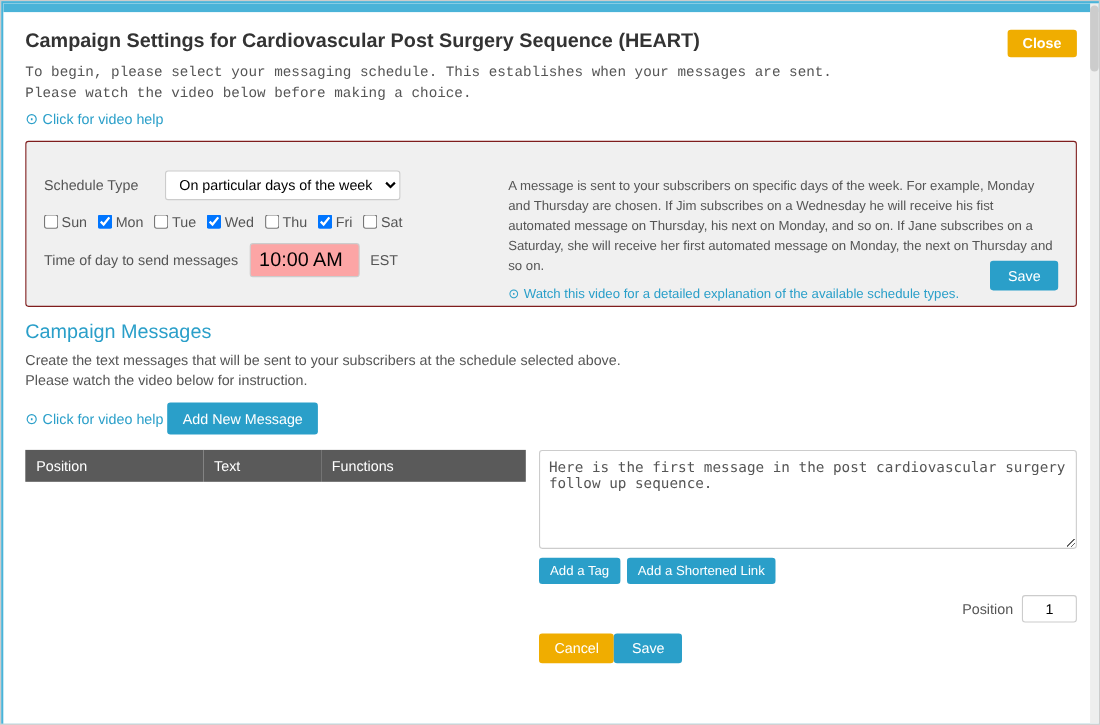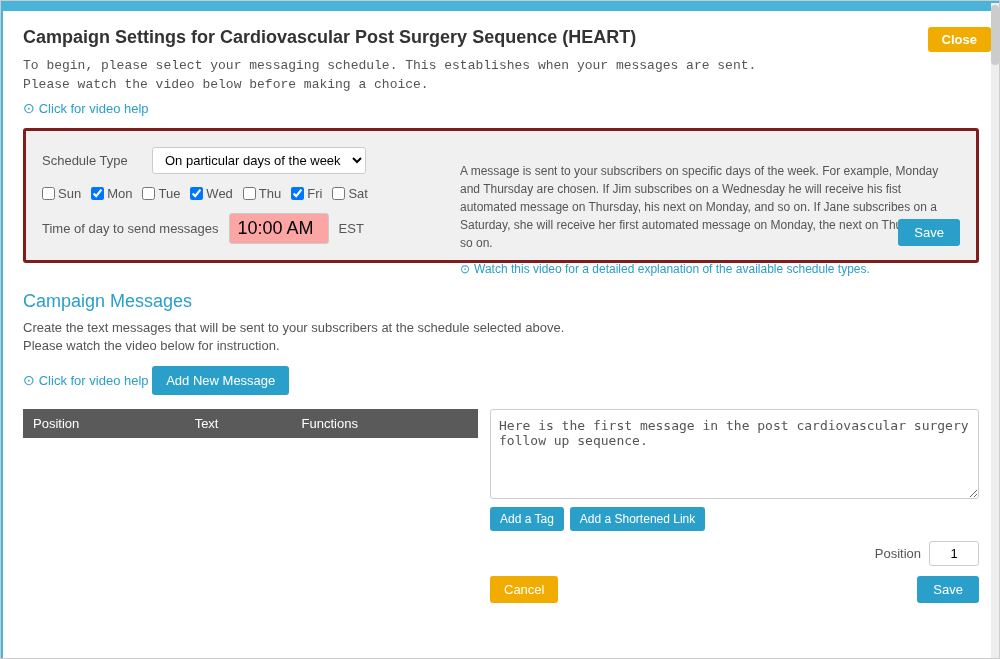--- a/index.html
+++ b/index.html
@@ -28,21 +28,21 @@
       font-weight: normal;
       margin-bottom: 10px;
     }
     .page-title span {
       color: #333;
       font-weight: bold;
     }
     .close-btn {
       position: absolute;
       top: 16px;
-      right: 8px;
+      right: 20px;
       background: #f0ad00;
       color: #fff;
       border: none;
       padding: 5px 14px;
       font-size: 13px;
       font-weight: bold;
       cursor: pointer;
       border-radius: 3px;
     }
     .intro-text {
@@ -60,24 +60,24 @@
       gap: 4px;
       margin-top: 4px;
       margin-bottom: 12px;
     }
     .video-link::before {
       content: "⊙";
       font-size: 14px;
     }
     .schedule-box {
       background: #f0f0f0;
-      border: 3px solid #7f1d1d;
-      border-radius: 3px;
-      padding: 16px 16px;
-      margin-bottom: 28px;
+      border: 1px solid #7f1d1d;
+      border-radius: 3px;
+      padding: 26px 16px;
+      margin-bottom: 12px;
       position: relative;
     }
     .schedule-row {
       display: flex;
       align-items: center;
       margin-bottom: 12px;
       gap: 10px;
     }
     .schedule-label {
       color: #555;
@@ -257,21 +257,21 @@
     .position-input {
       width: 50px;
       padding: 4px 6px;
       font-size: 13px;
       border: 1px solid #ccc;
       border-radius: 3px;
       text-align: center;
     }
     .action-row {
       display: flex;
-      justify-content: space-between;
+      justify-content: flex-start;
       align-items: center;
       margin-top: 10px;
     }
     .cancel-btn {
       background: #f0ad00;
       color: #fff;
       border: none;
       padding: 6px 14px;
       font-size: 13px;
       cursor: pointer;

